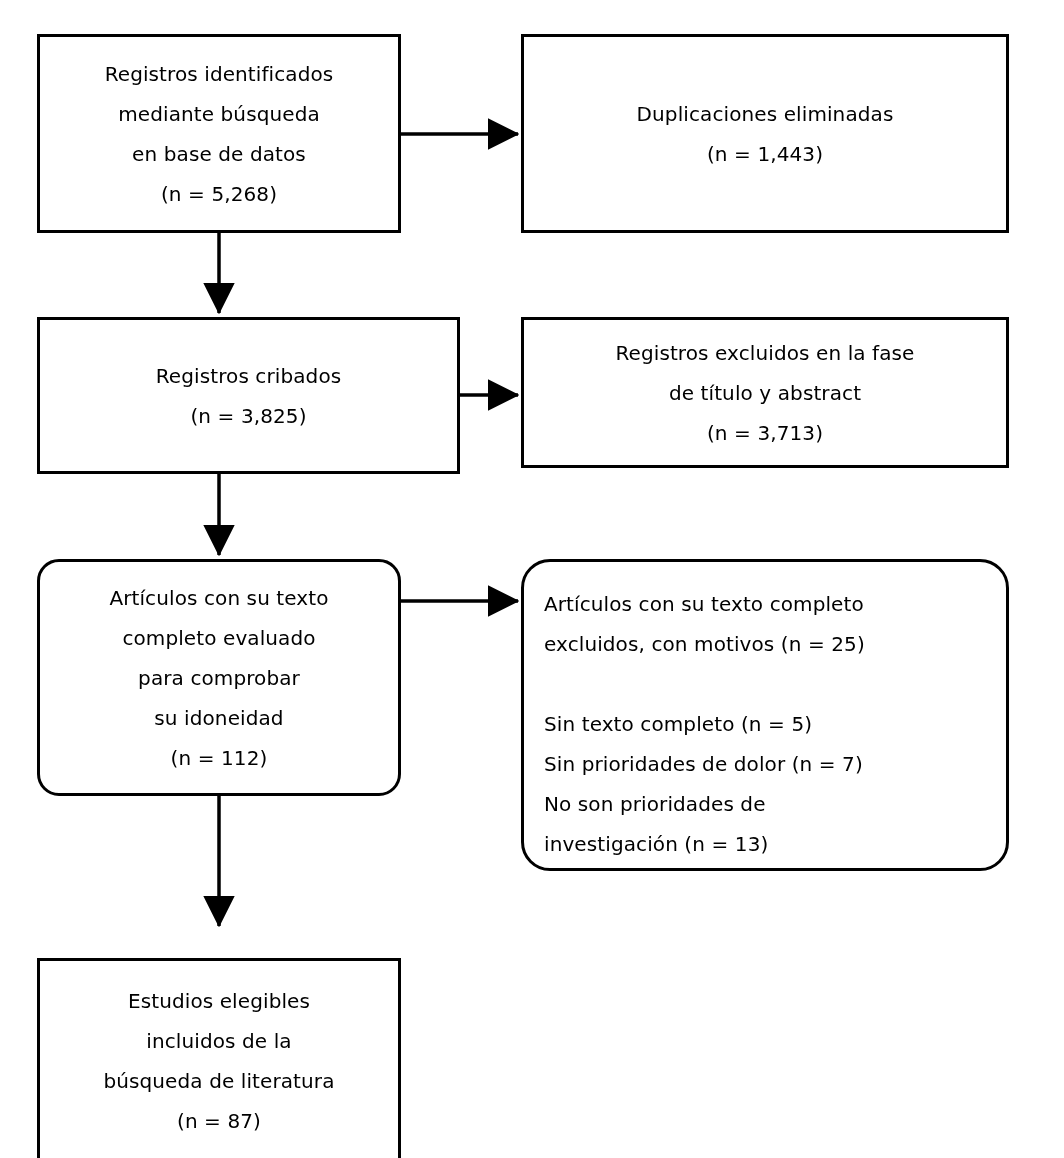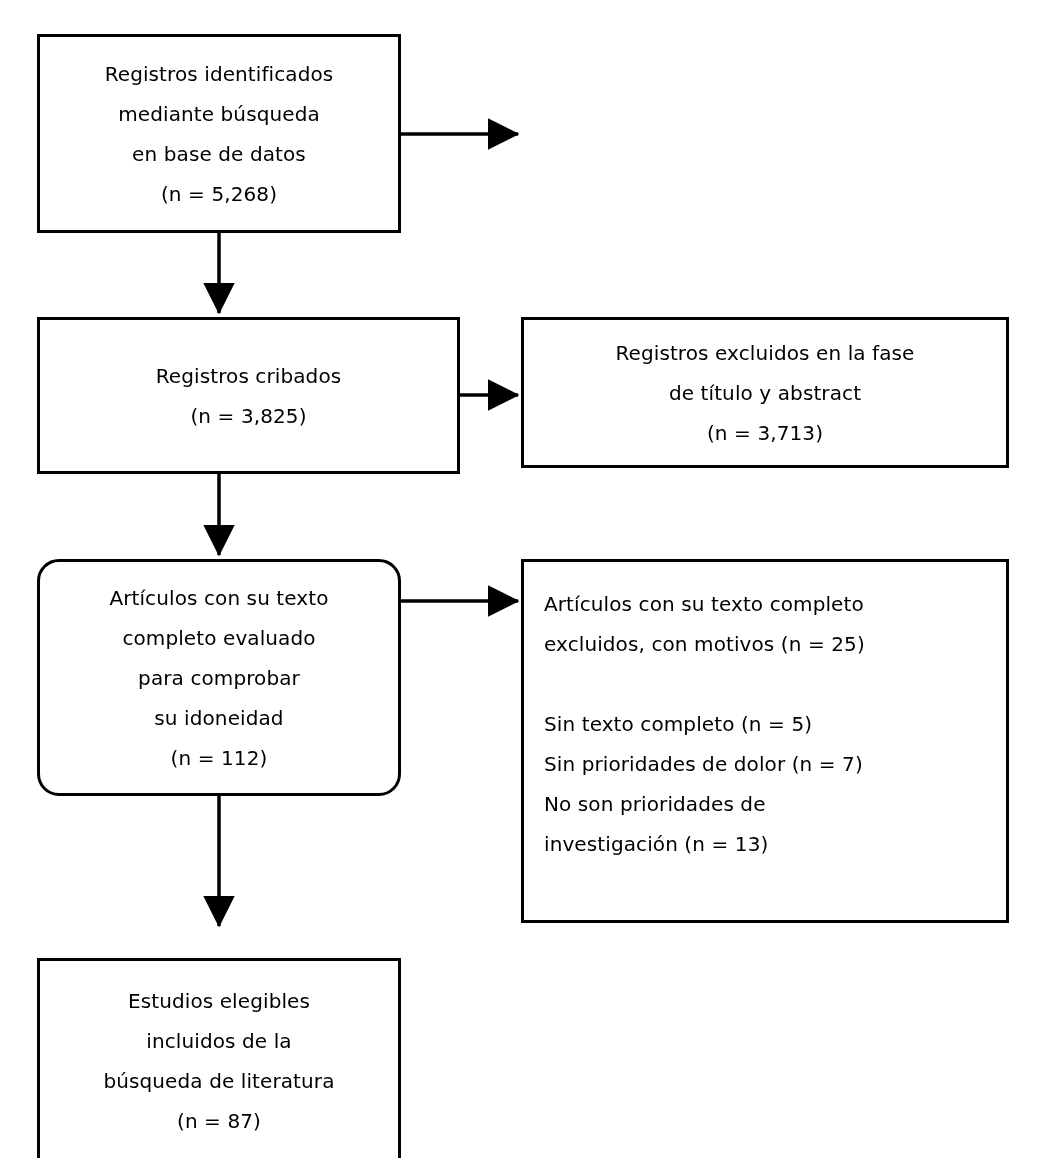--- a/index.html
+++ b/index.html
@@ -56,22 +56,22 @@
     text-align: left;
     padding: 0 0 0 20px;
   }
 
   
   #box-identified      { left: 37px;  top: 34px;  width: 364px; height: 199px; }
   #box-duplicates      { left: 521px; top: 34px;  width: 488px; height: 199px; }
   #box-screened        { left: 37px;  top: 317px; width: 423px; height: 157px; }
   #box-excluded-title  { left: 521px; top: 317px; width: 488px; height: 151px; }
   #box-fulltext        { left: 37px;  top: 559px; width: 364px; height: 237px; border-radius: 22px; }
-  #box-excluded-reasons{ left: 521px; top: 559px; width: 488px; height: 364px;
-                         justify-content: flex-start; padding-top: 22px; }
+  #box-excluded-reasons{ left: 521px; top: 559px; width: 488px; height: 312px;
+                         justify-content: flex-start; padding-top: 22px; border-radius: 29px; }
   #box-included        { left: 37px;  top: 958px; width: 364px; height: 206px; }
 </style>
 </head>
 <body>
 
 <div id="diagram-canvas">
 
   <svg id="connectors" viewBox="0 0 1064 1158" width="1064" height="1158">
     <defs>
       <marker id="arrowhead" markerWidth="9" markerHeight="9" refX="8.6" refY="4.5" orient="auto" markerUnits="strokeWidth">
@@ -92,20 +92,24 @@
     <line x1="219" y1="796" x2="219" y2="926" stroke="#000000" stroke-width="3.5" marker-end="url(#arrowhead)"></line>
   </svg>
 
   <div class="flow-box align-center" id="box-identified">
     <div class="box-text">Registros identificados
 mediante búsqueda
 en base de datos
 (n = 5,268)</div>
   </div>
 
+  <div class="flow-box align-center" id="box-duplicates">
+    <div class="box-text">Duplicaciones eliminadas
+(n = 1,443)</div>
+  </div>
 
   <div class="flow-box align-center" id="box-screened">
     <div class="box-text">Registros cribados
 (n = 3,825)</div>
   </div>
 
   <div class="flow-box align-center" id="box-excluded-title">
     <div class="box-text">Registros excluidos en la fase
 de título y abstract
 (n = 3,713)</div>

